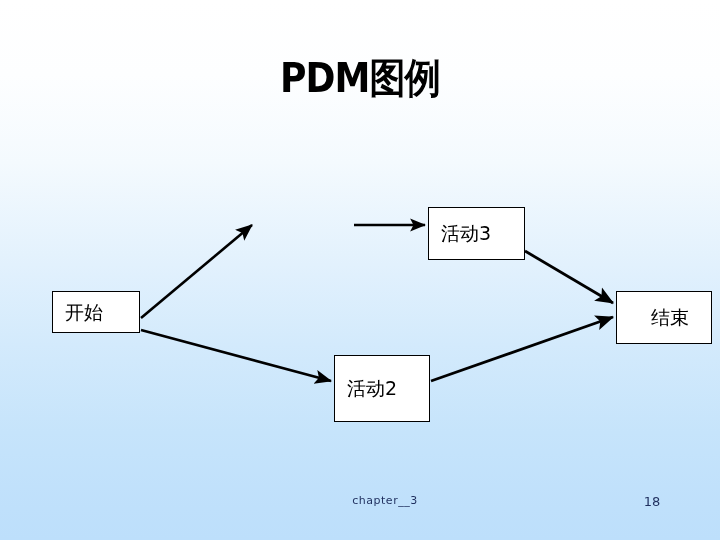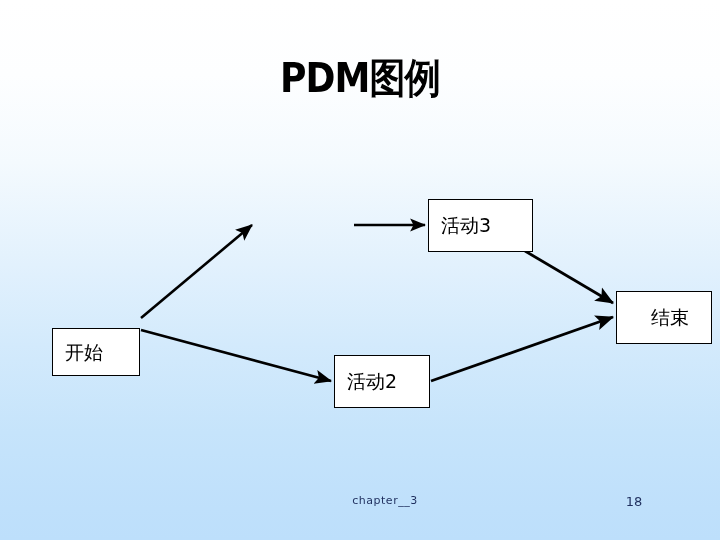--- a/index.html
+++ b/index.html
@@ -54,24 +54,24 @@
     box-sizing: border-box;
     display: flex;
     align-items: center;
     padding-left: 12px;
     font-family: "DejaVu Sans", sans-serif;
     font-size: 19px;
     color: #000000;
     line-height: 1;
     z-index: 3;
   }
-  #node-start   { left: 52px;  top: 291px; width: 88px;  height: 48px; margin-top: 37px; }
+  #node-start   { left: 52px;  top: 291px; width: 88px;  height: 42px; }
   #node-act1    { left: 255px; top: 199px; width: 98px;  height: 53px; }
-  #node-act3    { left: 428px; top: 199px; width: 105px;  height: 53px; }
-  #node-act2    { left: 334px; top: 355px; width: 96px;  height: 53px; }
+  #node-act3    { left: 428px; top: 207px; width: 97px;  height: 53px; }
+  #node-act2    { left: 334px; top: 355px; width: 96px;  height: 67px; }
   #node-end     { left: 616px; top: 291px; width: 96px;  height: 53px; justify-content: center; }
 
   
   #connectors {
     position: absolute;
     left: 0;
     top: 0;
     width: 720px;
     height: 540px;
     z-index: 2;
@@ -85,21 +85,21 @@
     width: 720px;
     text-align: center;
     font-family: "DejaVu Sans", sans-serif;
     font-size: 11px;
     color: #1f2f5e;
     letter-spacing: 0.5px;
     margin-left: 25px;
   }
   #footer-page {
     position: absolute;
-    left: 584px;
+    left: 602px;
     top: 494px;
     width: 100px;
     text-align: center;
     font-family: "DejaVu Sans", sans-serif;
     font-size: 13px;
     color: #1f2f5e;
   }
 </style>
 </head>
 <body>

